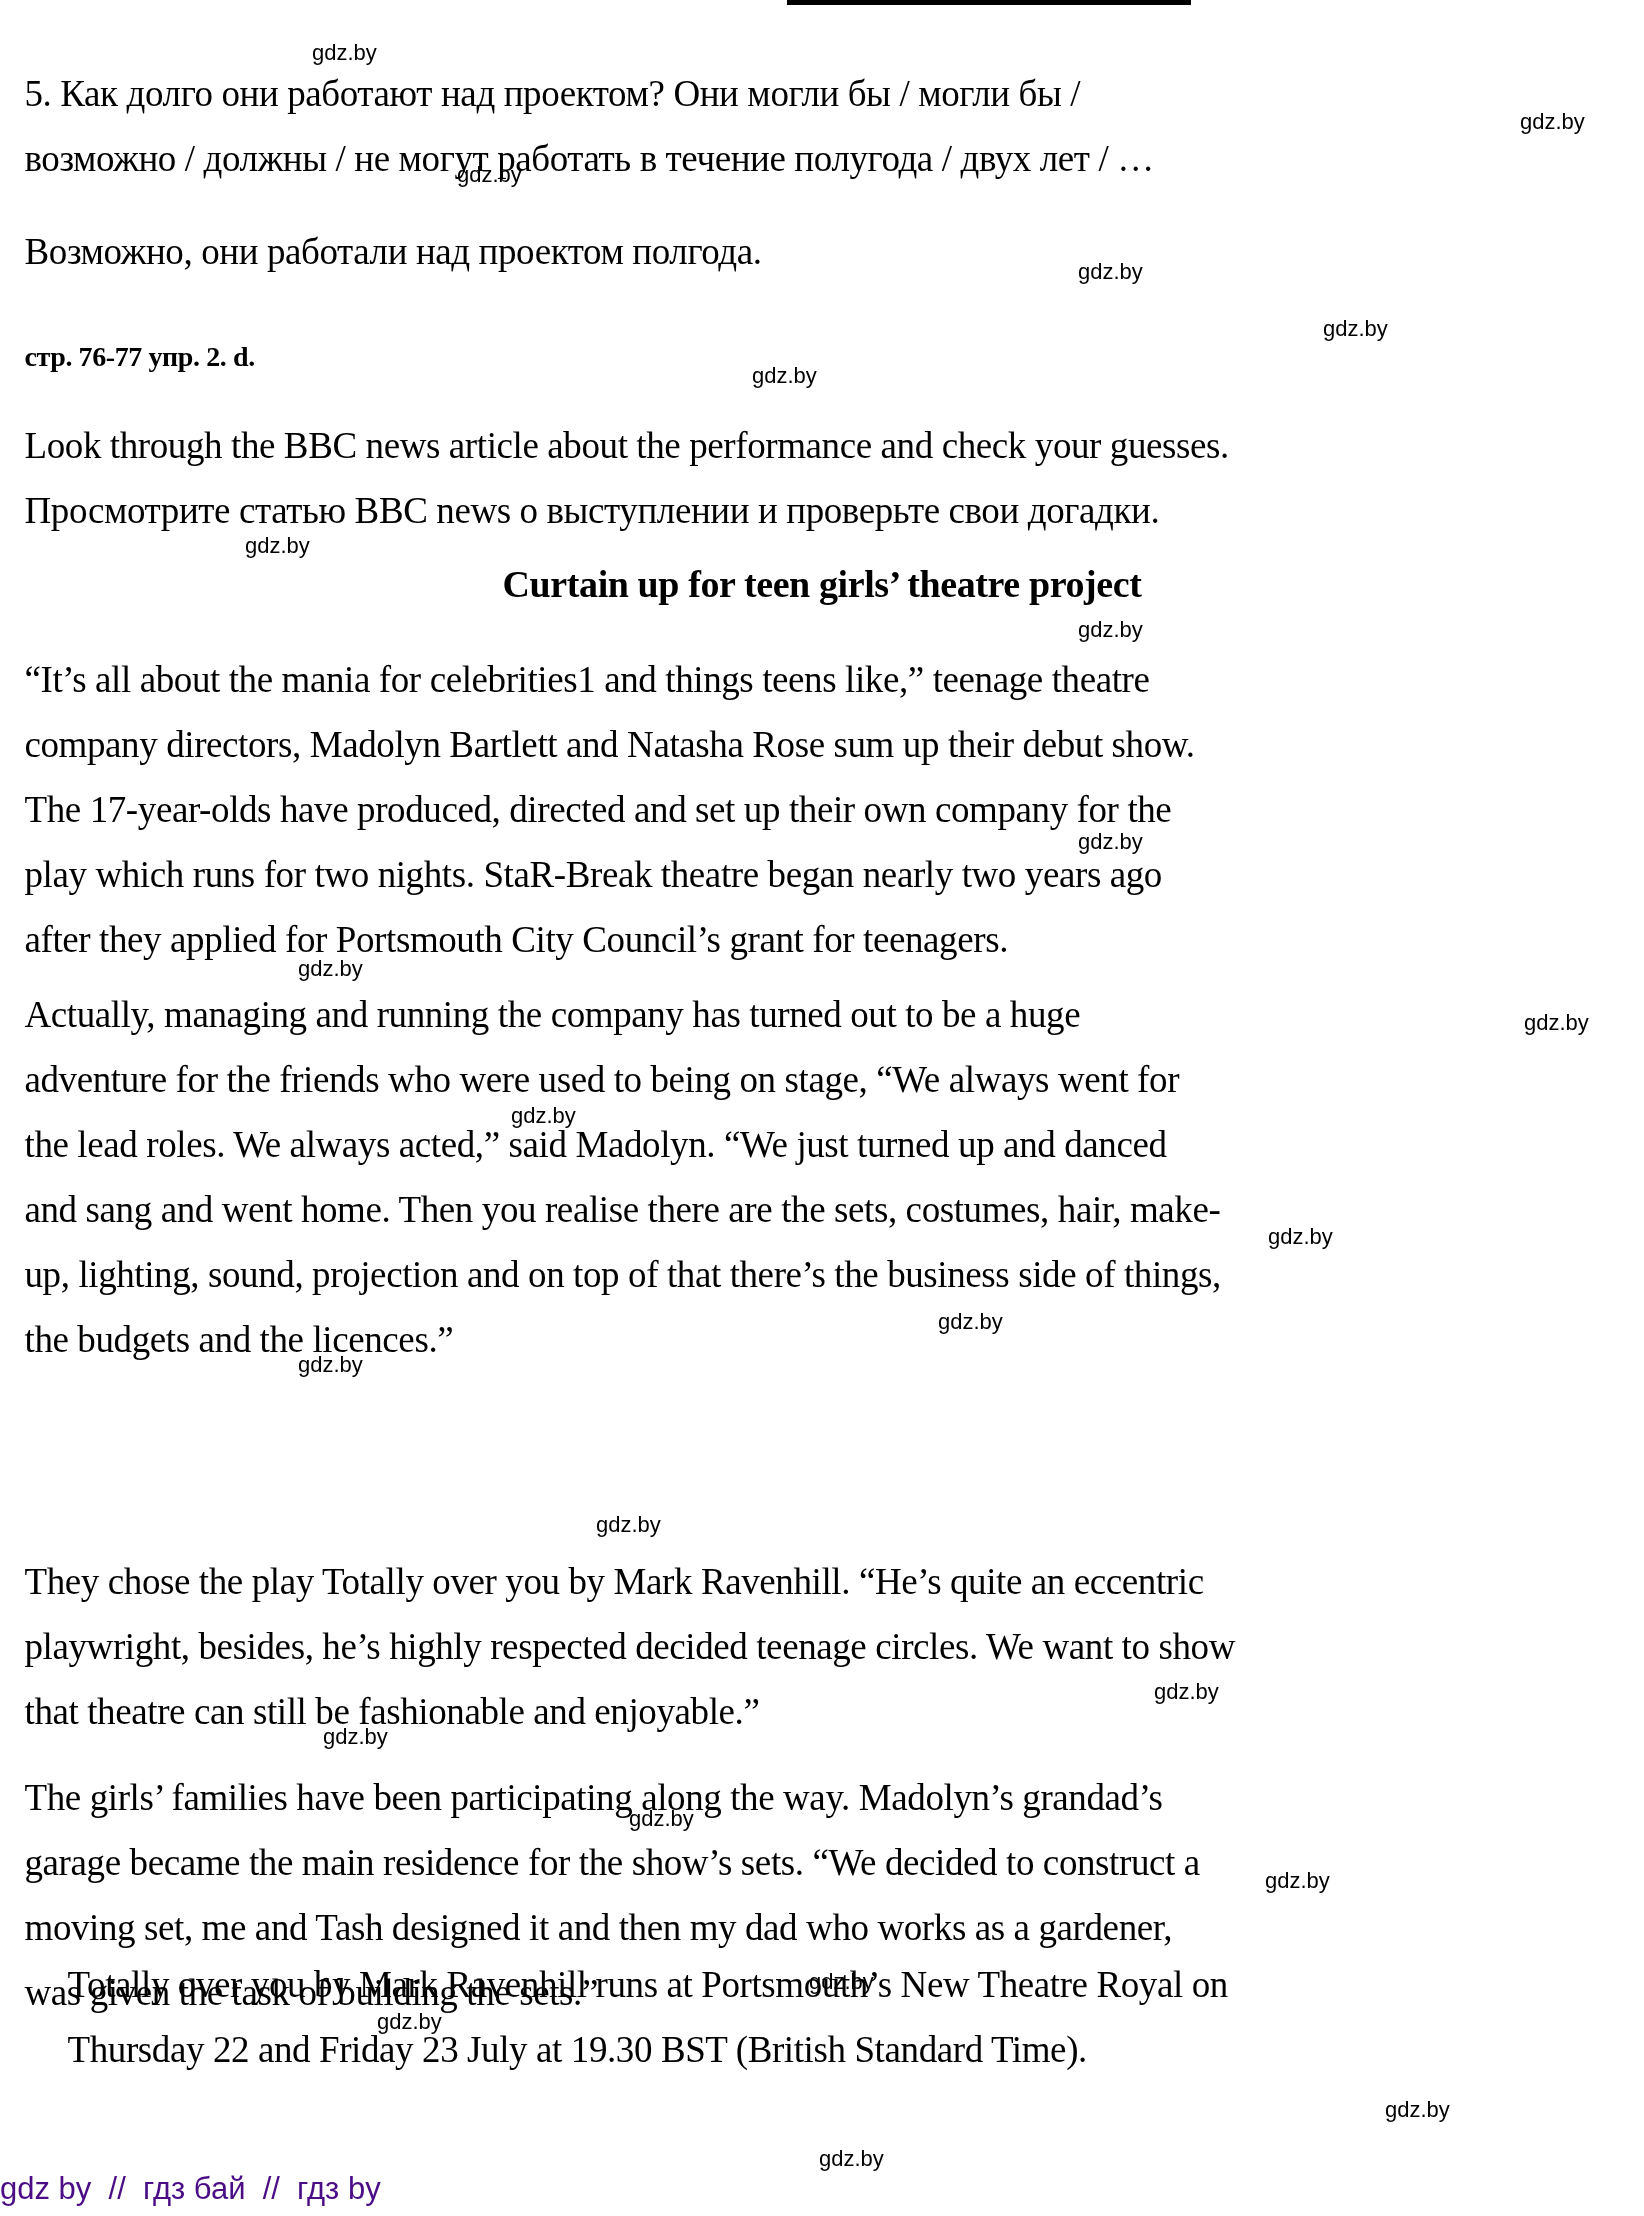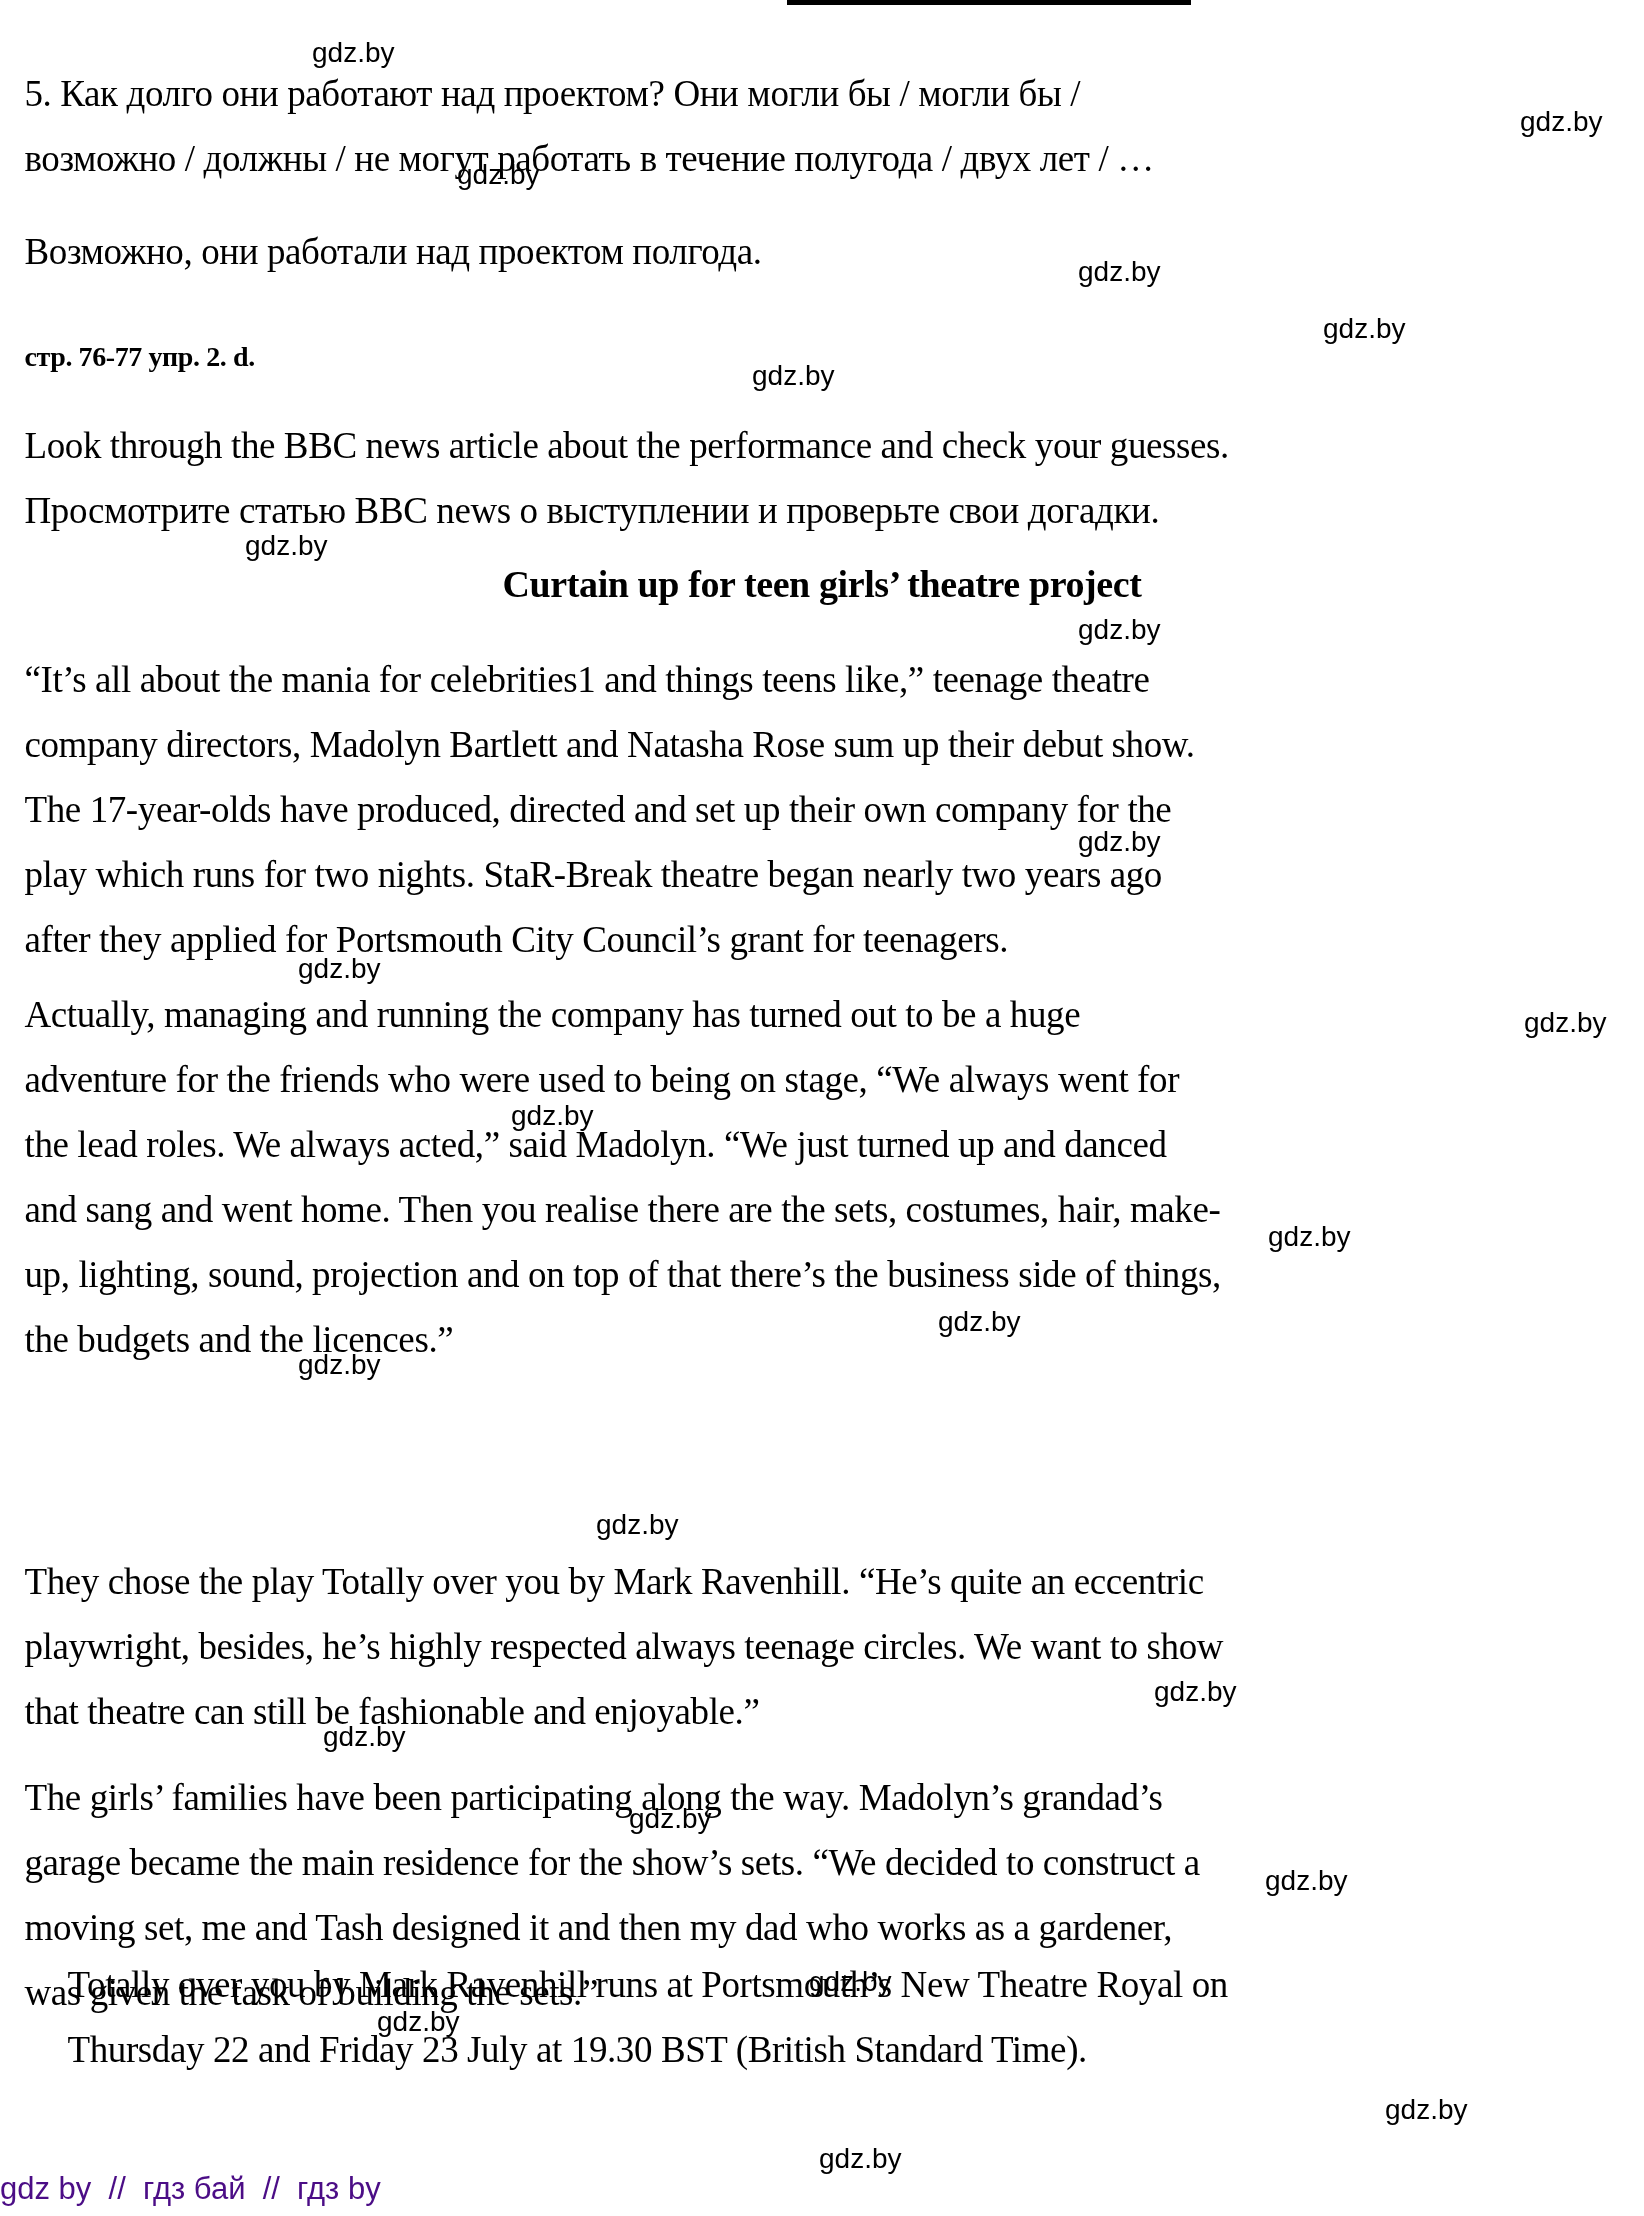--- a/index.html
+++ b/index.html
@@ -36,21 +36,21 @@
   .article-title{top:552px;font-size:38px;}
   .p1{top:647px;}
   .p2{top:982px;}
   .p3{top:1399px;}
   .p4{top:1549px;}
   .p5{top:1765px;}
   .p6{top:1952px;margin-left:43px;}
   .wm{
     position:absolute;
     font-family:"Liberation Sans", sans-serif;
-    font-size:28px;line-height:24.5px;color:#000;
+    font-size:22px;line-height:24.5px;color:#000;
     letter-spacing:0;
     white-space:nowrap;
   }
   .footer{
     position:absolute;left:0;right:0;top:2171px;
     text-align:left;
     font-family:"Liberation Sans", sans-serif;
     font-size:31px;
     color:var(--footer-purple,#4b0d86);
     white-space:pre;
@@ -84,21 +84,21 @@
 
   <div class="block p2">Actually, managing and running the company has turned out to be a huge
 adventure for the friends who were used to being on stage, “We always went for
 the lead roles. We always acted,” said Madolyn. “We just turned up and danced
 and sang and went home. Then you realise there are the sets, costumes, hair, make-
 up, lighting, sound, projection and on top of that there’s the business side of things,
 the budgets and the licences.”</div>
 
 
   <div class="block p4">They chose the play Totally over you by Mark Ravenhill. “He’s quite an eccentric
-playwright, besides, he’s highly respected always teenage circles. We want to show
+playwright, besides, he’s highly respected decided teenage circles. We want to show
 that theatre can still be fashionable and enjoyable.”</div>
 
   <div class="block p5">The girls’ families have been participating along the way. Madolyn’s grandad’s
 garage became the main residence for the show’s sets. “We decided to construct a
 moving set, me and Tash designed it and then my dad who works as a gardener,
 was given the task of building the sets.”</div>
 
   <div class="block p6">Totally over you by Mark Ravenhill runs at Portsmouth’s New Theatre Royal on
 Thursday 22 and Friday 23 July at 19.30 BST (British Standard Time).</div>
 

